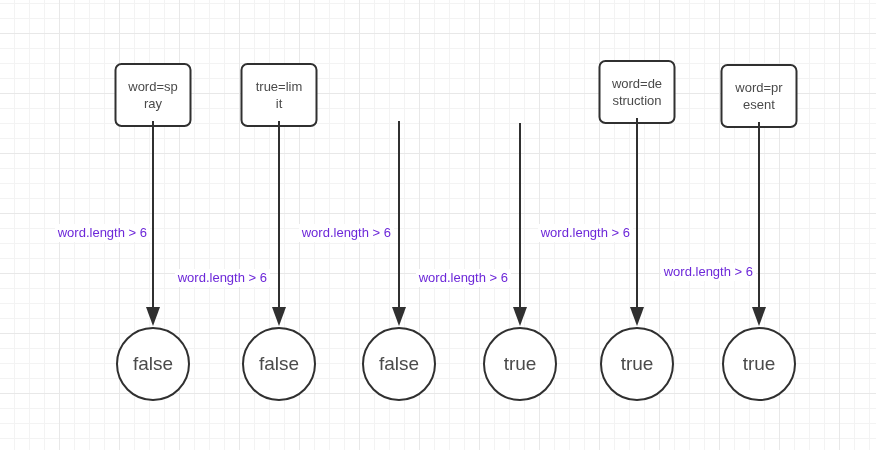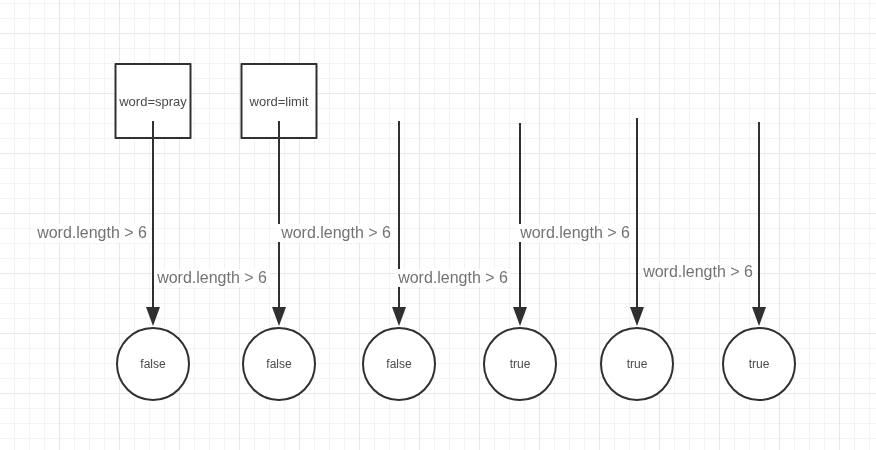--- a/index.html
+++ b/index.html
@@ -24,26 +24,26 @@
   .column { position: absolute; inset: 0; pointer-events: none; }
   .column > * { pointer-events: auto; }
 
   .node-box {
     position: absolute;
     left: var(--cx);
     top: var(--box-top);
     transform: translateX(-50%);
     box-sizing: border-box;
     width: 77px;
-    height: 76px;
+    height: 64px;
     background: #ffffff;
     border: 2px solid #303030;
-    border-radius: 1px;
+    border-radius: 7px;
     display: flex;
-    flex-direction: row;
+    flex-direction: column;
     align-items: center;
     justify-content: center;
     font-size: 13px;
     line-height: 17px;
     color: #4a4a4a;
     text-align: center;
   }
   .node-box .line { display: block; white-space: nowrap; }
 
   .edge-line {
@@ -62,42 +62,42 @@
     width: 0;
     height: 0;
     border-left: 7px solid transparent;
     border-right: 7px solid transparent;
     border-top: 19px solid #303030;
   }
   .edge-label {
     position: absolute;
     right: calc(876px - var(--cx) + var(--label-gap));
     top: var(--label-top);
-    font-size: 16px;
+    font-size: 13px;
     line-height: 16px;
     padding: 1px 3px;
-    color: #737373;
+    color: #6d28d9;
     background: #ffffff;
     white-space: nowrap;
   }
   .result-circle {
     position: absolute;
     left: var(--cx);
     top: 327px;
     transform: translateX(-50%);
     box-sizing: border-box;
     width: 74px;
     height: 74px;
     background: #ffffff;
     border: 2px solid #303030;
     border-radius: 50%;
     display: flex;
     align-items: center;
     justify-content: center;
-    font-size: 12px;
+    font-size: 19px;
     color: #4a4a4a;
   }
 </style>
 </head>
 <body>
 
 <div class="canvas">
 
   <div class="column" style="--cx:153px; --box-top:63px; --label-top:224px; --label-gap:3px;">
     <div class="node-box">
@@ -107,21 +107,21 @@
     <div class="edge-line"></div>
     <div class="arrow-head"></div>
     <div class="edge-label">word.length &gt; 6</div>
     <div class="result-circle">
       <span>false</span>
     </div>
   </div>
 
   <div class="column" style="--cx:279px; --box-top:63px; --label-top:269px; --label-gap:9px;">
     <div class="node-box">
-      <span class="line">word=lim</span>
+      <span class="line">true=lim</span>
       <span class="line">it</span>
     </div>
     <div class="edge-line"></div>
     <div class="arrow-head"></div>
     <div class="edge-label">word.length &gt; 6</div>
     <div class="result-circle">
       <span>false</span>
     </div>
   </div>
 
@@ -137,29 +137,37 @@
   <div class="column" style="--cx:520px; --box-top:65px; --label-top:269px; --label-gap:9px;">
     <div class="edge-line"></div>
     <div class="arrow-head"></div>
     <div class="edge-label">word.length &gt; 6</div>
     <div class="result-circle">
       <span>true</span>
     </div>
   </div>
 
   <div class="column" style="--cx:637px; --box-top:60px; --label-top:224px; --label-gap:4px;">
+    <div class="node-box">
+      <span class="line">word=de</span>
+      <span class="line">struction</span>
+    </div>
     <div class="edge-line"></div>
     <div class="arrow-head"></div>
     <div class="edge-label">word.length &gt; 6</div>
     <div class="result-circle">
       <span>true</span>
     </div>
   </div>
 
   <div class="column" style="--cx:759px; --box-top:64px; --label-top:263px; --label-gap:3px;">
+    <div class="node-box">
+      <span class="line">word=pr</span>
+      <span class="line">esent</span>
+    </div>
     <div class="edge-line"></div>
     <div class="arrow-head"></div>
     <div class="edge-label">word.length &gt; 6</div>
     <div class="result-circle">
       <span>true</span>
     </div>
   </div>
 
 </div>
 

